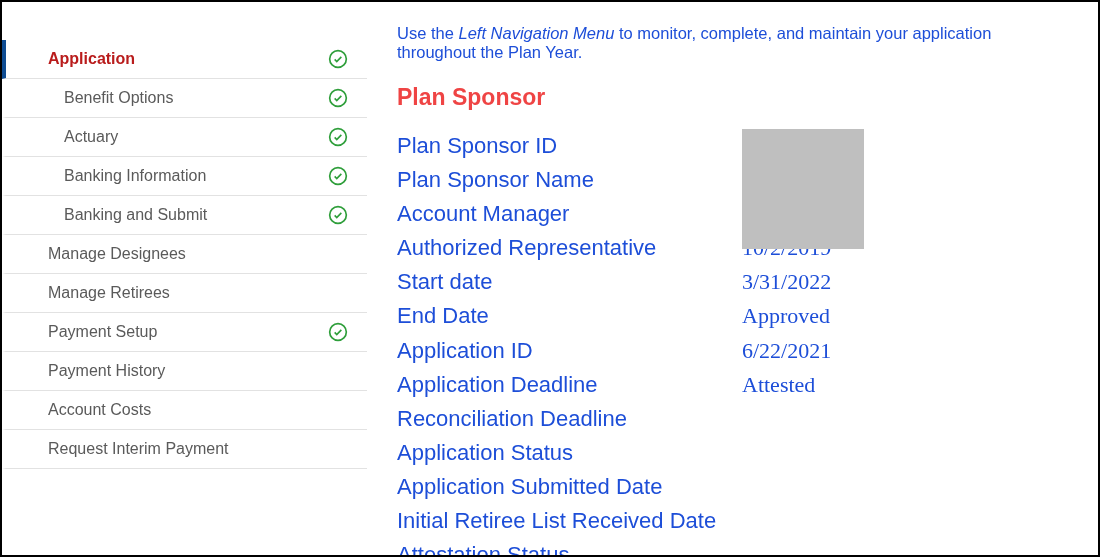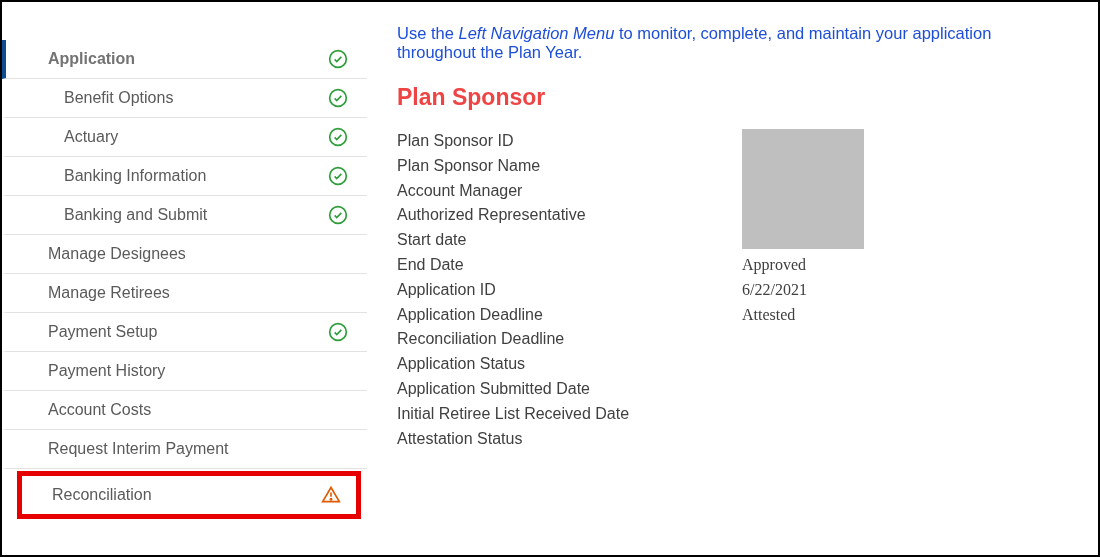--- a/index.html
+++ b/index.html
@@ -39,21 +39,21 @@
     line-height: 1.2;
   }
   .nav-item.top {
     padding-left: 42px;
     color: #5a5a5a;
   }
   .nav-item.sub {
     padding-left: 58px;
   }
   .nav-item.active {
-    color: #737373;
+    color: #b91c1c;
     font-weight: 700;
     border-left: 4px solid #0f4c92;
   }
   .icon-slot {
     width: 22px;
     height: 22px;
     display: flex;
     align-items: center;
     justify-content: center;
     margin-right: 4px;
@@ -86,22 +86,22 @@
   .intro em { font-style: italic; }
   h2.section-title {
     font-size: 23px;
     font-weight: 800;
     margin: 0 0 18px 0;
     color: #ef4444;
   }
   .field-row {
     display: flex;
     align-items: flex-end;
-    font-size: 16px;
-    color: #404040;
+    font-size: 22px;
+    color: #1d4ed8;
     line-height: 1.55;
   }
   .field-label {
     width: 345px;
   }
   .field-value {
     flex: 0 0 auto;
     font-family: Liberation Serif, serif;
   }
   .redact-small {
@@ -210,32 +210,20 @@
       <div class="nav-item top">
         <span>Account Costs</span>
         <span class="icon-slot"></span>
       </div>
 
       <div class="nav-item top">
         <span>Request Interim Payment</span>
         <span class="icon-slot"></span>
       </div>
 
-      <div class="highlight-box">
-        <div class="nav-item top">
-          <span>Reconciliation</span>
-          <span class="icon-slot">
-            <svg width="20" height="20" viewBox="0 0 24 24" fill="none" stroke="#e05a00" stroke-width="2">
-              <path d="M12 3 L22 20 H2 Z"></path>
-                <line x1="12" y1="9" x2="12" y2="14"></line>
-                <circle cx="12" cy="17" r="0.8" fill="#e05a00"></circle>
-            </svg>
-          </span>
-        </div>
-      </div>
     </nav>
 
     <main class="main">
 
       <p class="intro">
         <span>Use the </span><em>Left Navigation Menu</em><span> to monitor, complete, and maintain your application throughout the Plan Year.</span>
       </p>
 
       <h2 class="section-title">Plan Sponsor</h2>
 

